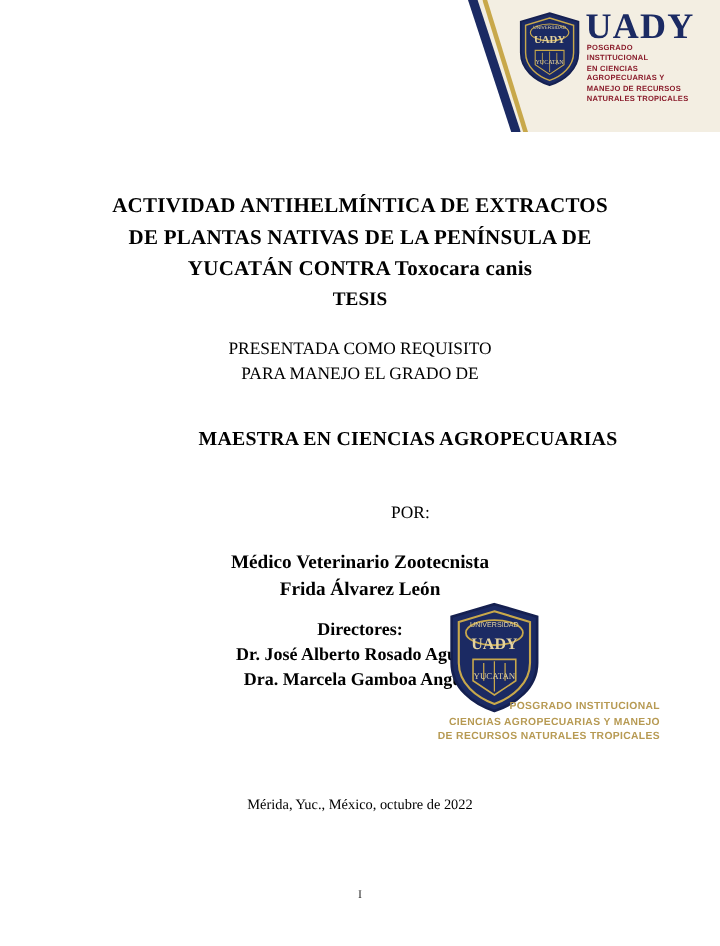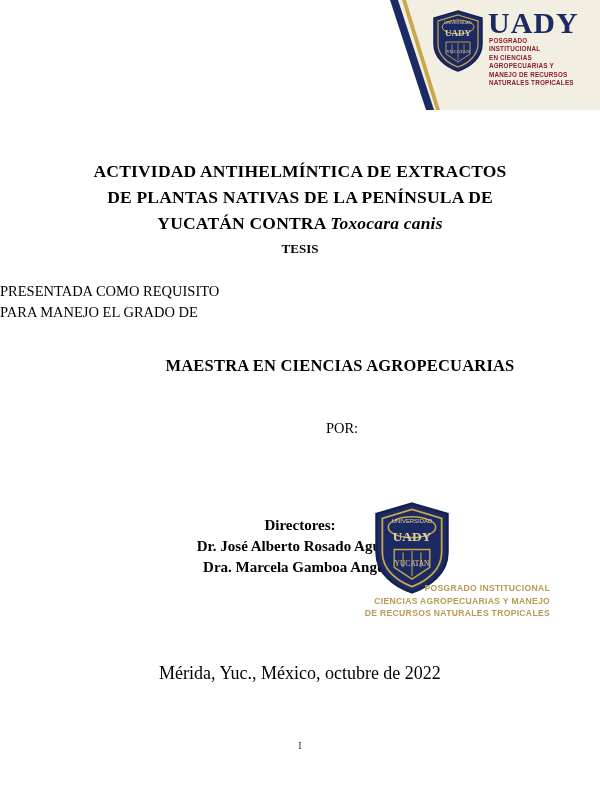--- a/index.html
+++ b/index.html
@@ -113,39 +113,38 @@
     top: 48px;
     left: 60px;
     width: 480px;
     text-align: center;
     font-weight: bold;
     font-size: 17.5px;
     line-height: 26px;
     letter-spacing: 0.2px;
   }
   .main-title .italic {
-    font-style: italic;
   }
 
   .tesis {
     position: absolute;
     top: 131px;
     left: 0;
     width: 600px;
     text-align: center;
     font-weight: bold;
-    font-size: 13px;
+    font-size: 16px;
   }
 
   .requisito {
     position: absolute;
     top: 171px;
     left: 0;
     width: 600px;
-    text-align: left;
+    text-align: center;
     font-size: 14.5px;
     line-height: 21px;
   }
 
   .grado {
     position: absolute;
     top: 246px;
     left: 0;
     width: 600px;
     text-align: center;
@@ -200,21 +199,21 @@
     color: #b79a53;
     letter-spacing: 0.3px;
   }
 
   .place-date {
     position: absolute;
     top: 553px;
     left: 0;
     width: 600px;
     text-align: center;
-    font-size: 18px;
+    font-size: 12px;
   }
 
   .folio {
     position: absolute;
     top: 630px;
     left: 0;
     width: 600px;
     text-align: center;
     font-size: 10px;
     color: #333;
@@ -262,21 +261,22 @@
   <div class="requisito">
     <span>PRESENTADA COMO REQUISITO</span><br>
     <span>PARA MANEJO EL GRADO DE</span>
   </div>
 
   <div class="grado">MAESTRA EN CIENCIAS AGROPECUARIAS</div>
 
   <div class="por">POR:</div>
 
   <div class="author">
-    <br>
+    <span>Médico Veterinario Zootecnista</span><br>
+    <span>Frida Álvarez León</span>
   </div>
 
   <div class="directors">
     <span>Directores:</span><br>
     <span>Dr. José Alberto Rosado Aguilar</span><br>
     <span>Dra. Marcela Gamboa Angulo</span>
   </div>
 
   <span class="seal" style="top:392px; left:373px;">
     <svg width="78" height="92" viewBox="0 0 52 62">

